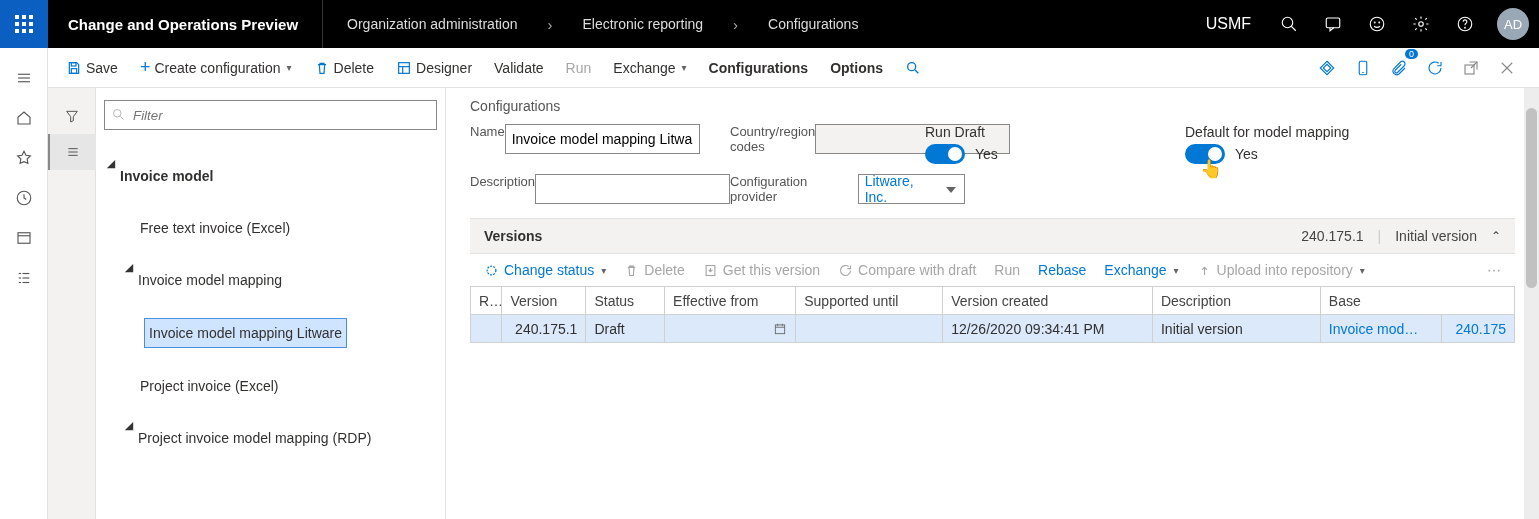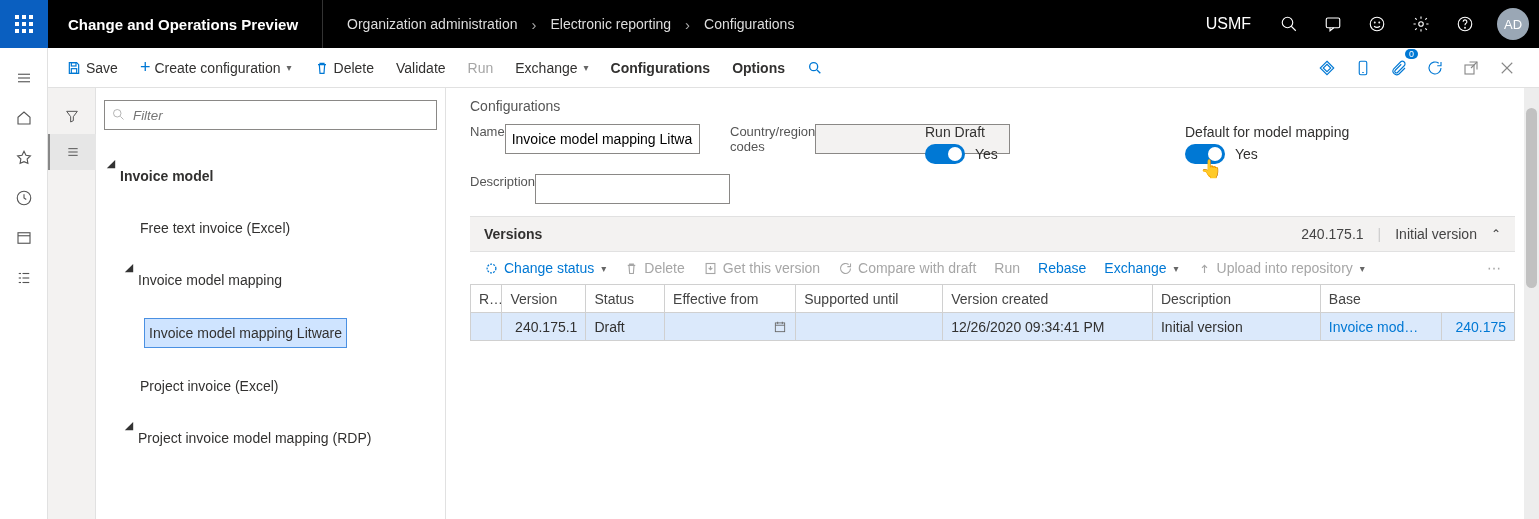--- a/index.html
+++ b/index.html
@@ -5,21 +5,21 @@
   * { box-sizing: border-box; margin: 0; padding: 0; font-family: "Segoe UI", Arial, sans-serif; }
   body { width: 1539px; height: 519px; overflow: hidden; background: #fff; color: #323130; font-size: 14px; position: relative; }
 
   
   .topbar { height: 48px; background: #000; color: #fff; display: flex; align-items: center; }
   .waffle { width: 48px; height: 48px; background: #0a5fc0; display: flex; align-items: center; justify-content: center; }
   .waffle-grid { display: grid; grid-template-columns: repeat(3,4px); grid-gap: 3px; }
   .waffle-grid span { width:4px; height:4px; background:#fff; }
   .app-title { font-weight: 600; padding: 0 24px 0 20px; font-size: 15px; }
   .topbar-divider { width:1px; height:48px; background:#333; }
-  .breadcrumb { display:flex; align-items:center; padding-left: 24px; font-size:14px; color:#ddd; gap:8px; }
+  .breadcrumb { display:flex; align-items:center; padding-left: 24px; font-size:14px; color:#ddd; gap:24px; }
   .chev { font-size:15px; color:#aaa; padding:0 6px;}
   .topbar-right { margin-left:auto; display:flex; align-items:center; height:100%; }
   .company { padding:0 16px; font-size:16px; }
   .top-icon { width:44px; height:48px; display:flex; align-items:center; justify-content:center; cursor:pointer; color:#fff; }
   .top-icon svg { width:18px; height:18px; stroke:#fff; fill:none; stroke-width:1.5; }
   .avatar { width:32px; height:32px; border-radius:50%; background:#9aa7b5; color:#fff; display:flex; align-items:center; justify-content:center; font-size:13px; margin:0 10px; }
 
   
   .main-row { display:flex; height: calc(100% - 48px); }
   .leftrail { width:48px; background:#fff; border-right:1px solid #e1e1e1; display:flex; flex-direction:column; align-items:center; padding-top:10px; }
@@ -216,20 +216,28 @@
         <span>Create configuration</span>
         <span class="dd">▾</span>
       </div>
       <div class="act-btn">
         <svg viewBox="0 0 24 24" stroke="#0078d4" fill="none" stroke-width="1.8">
             <path d="M6 7h12M9 7V5h6v2M8 7l1 13h6l1-13"></path>
           </svg>
         <span>Delete</span>
       </div>
       <div class="act-btn">
+        <svg viewBox="0 0 24 24" stroke="#0078d4" fill="none" stroke-width="1.8">
+            <rect x="4" y="4" width="16" height="16"></rect>
+            <line x1="4" y1="10" x2="20" y2="10"></line>
+            <line x1="10" y1="10" x2="10" y2="20"></line>
+          </svg>
+        <span>Designer</span>
+      </div>
+      <div class="act-btn">
           <span>Validate</span>
         </div>
       <div class="act-btn disabled">
           <span>Run</span>
         </div>
       <div class="act-btn">
           <span>Exchange</span>
           <span class="dd">▾</span>
         </div>
       <div class="act-btn bold">
@@ -362,20 +370,26 @@
               <span class="toggle-label">Yes</span>
               <span class="cursor-hand">👆</span>
             </div>
           </div>
         </div>
 
         <div class="field-row">
           <div class="field" style="width:240px">
             <label>Description</label>
             <input class="textbox" value="" style="">
+          </div>
+          <div class="field" style="width:235px">
+            <label>Configuration provider</label>
+            <div class="selectbox">
+                <span>Litware, Inc.</span>
+              </div>
           </div>
         </div>
 
         <div class="versions-header">
           <span>Versions</span>
           <div class="vh-right">
             <span>240.175.1</span>
             <span style="color:#ccc">|</span>
             <span>Initial version</span>
             <span class="vh-chev">⌃</span>

